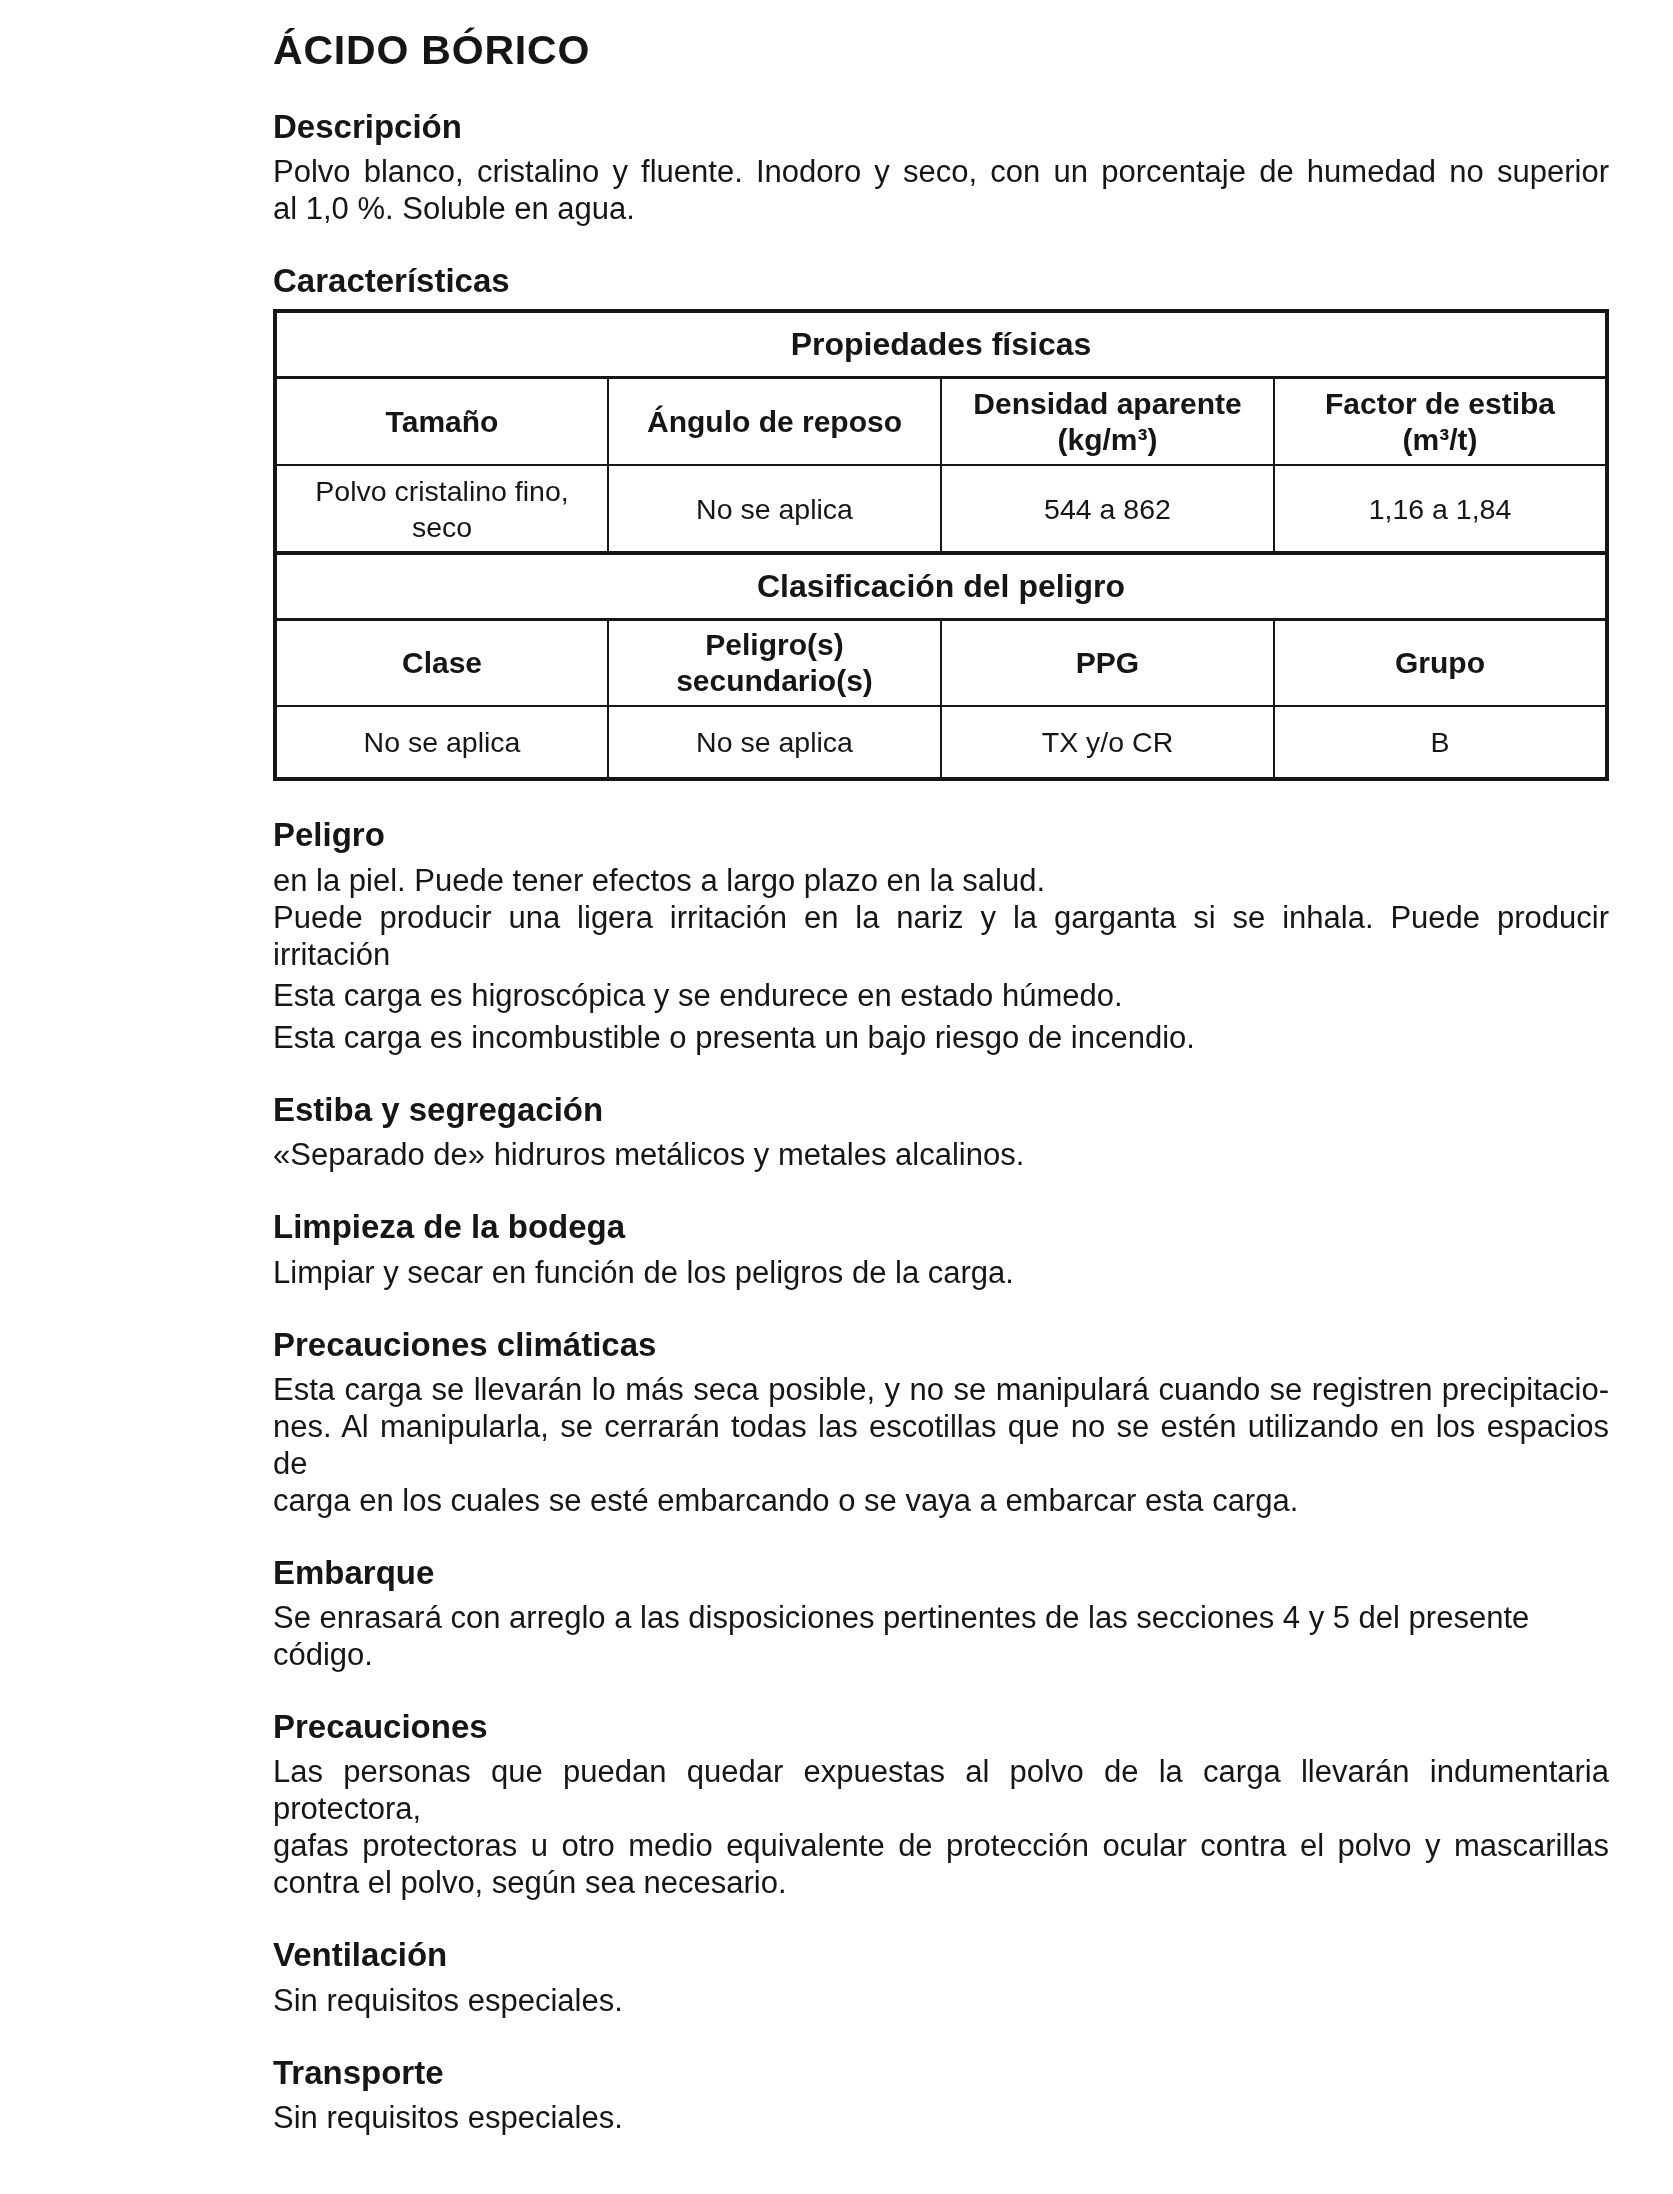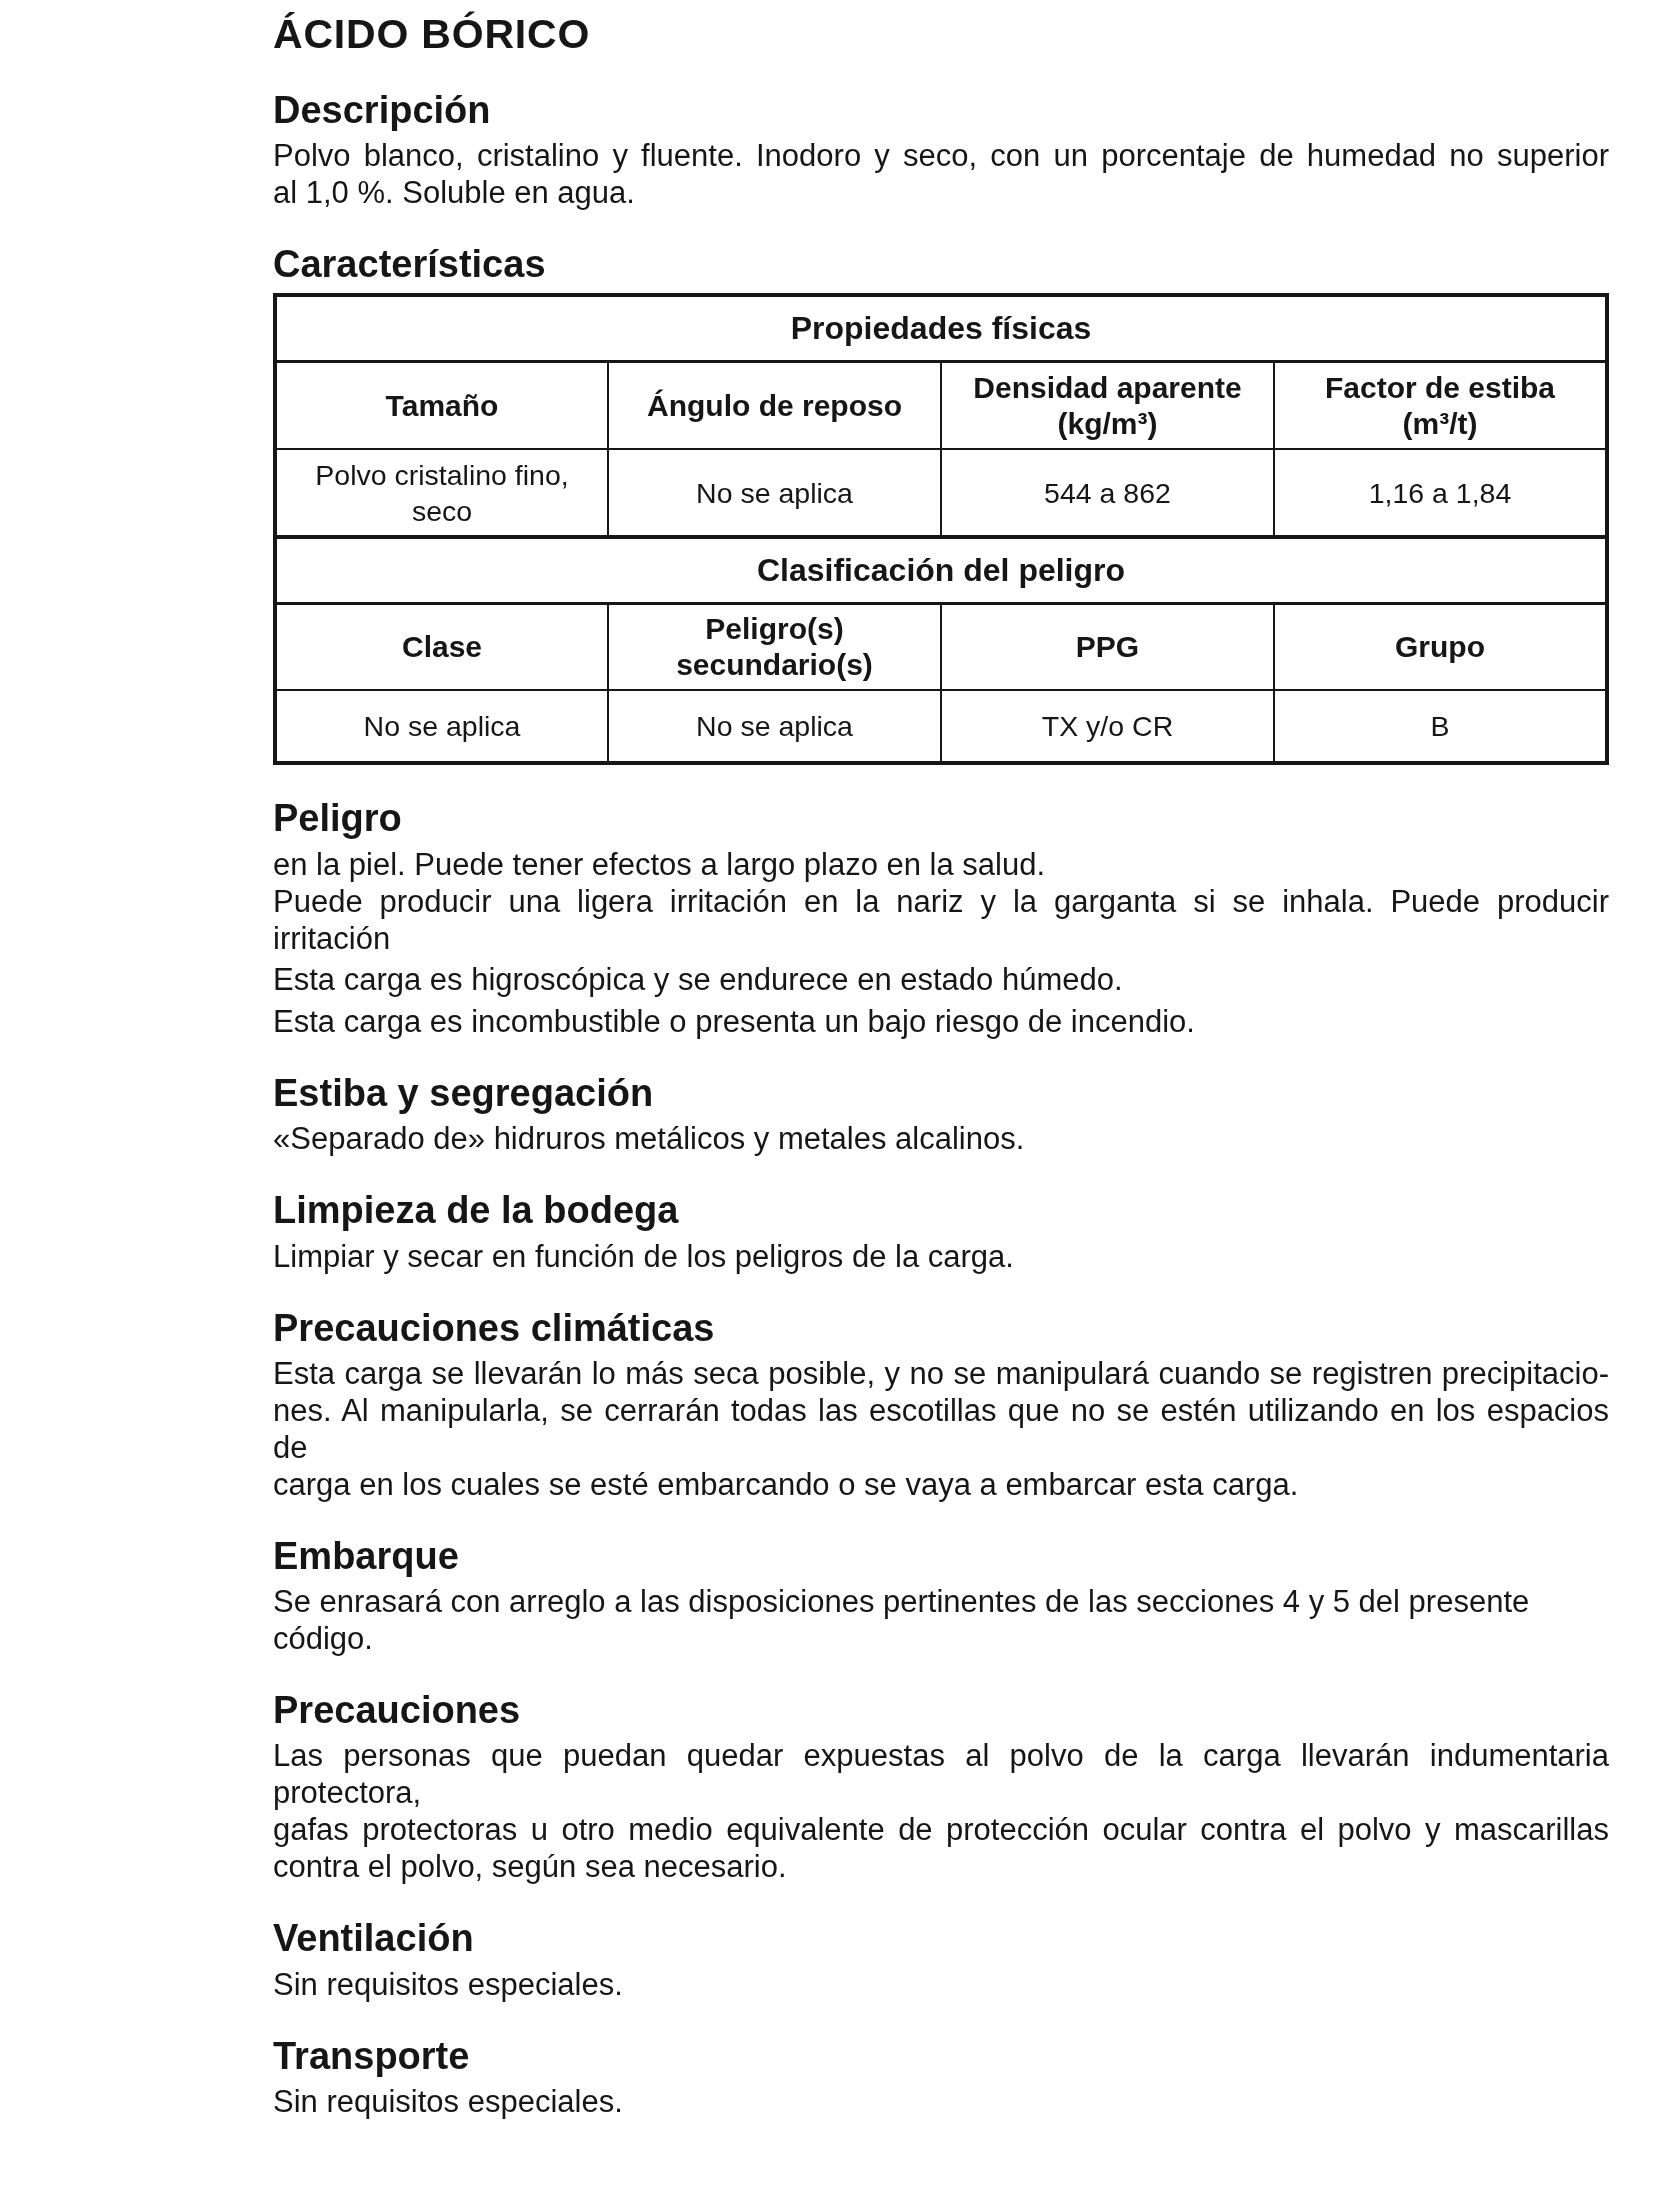--- a/index.html
+++ b/index.html
@@ -10,29 +10,29 @@
     font-family:"Liberation Sans","DejaVu Sans",sans-serif;
     position:relative;
     overflow:hidden;
   }
   .content {
     position:absolute;
     left:273px; top:0;
     width:1336px;
   }
   .doc-title {
-    margin-top:11px;
+    margin-top:27px;
     font-size:41px;
     font-weight:bold;
     line-height:46px;
     letter-spacing:0.8px;
   }
   .section { margin-top:33px; }
   .section-heading {
-    font-size:38px;
+    font-size:33px;
     font-weight:bold;
     line-height:41px;
     margin-bottom:6.3px;
   }
   .para { margin-top:4.7px; }
   .para:first-of-type { margin-top:0; }
   .pline {
     font-size:31px;
     line-height:37px;
     white-space:normal;

